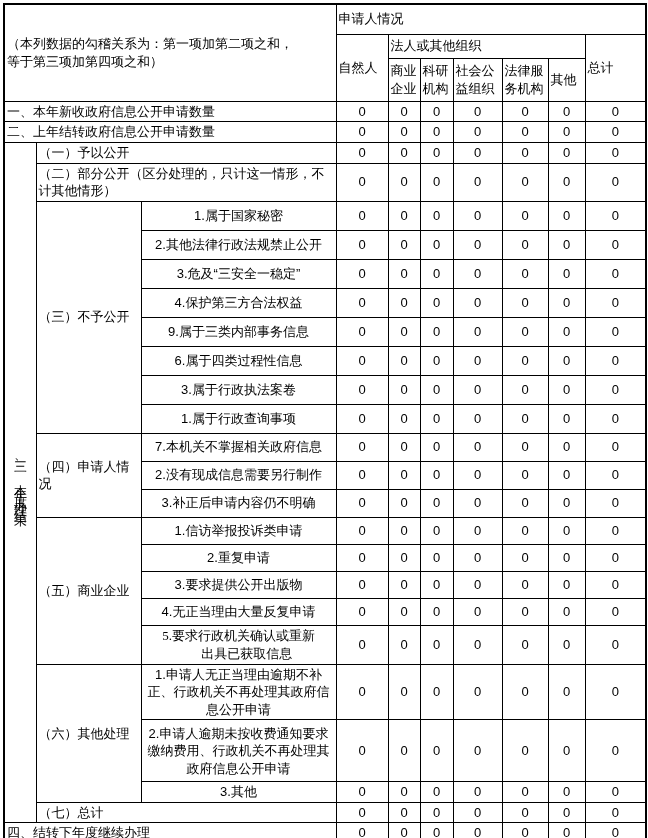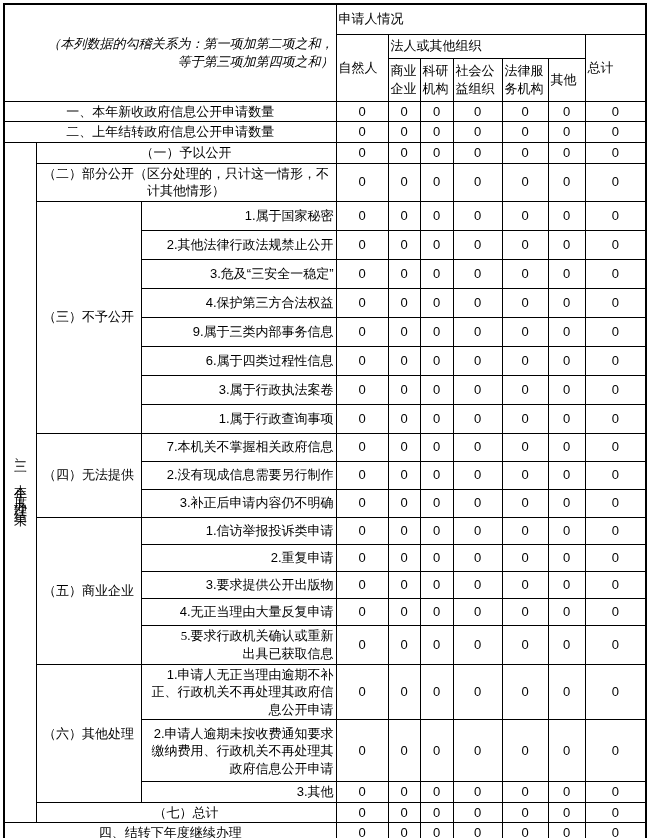--- a/index.html
+++ b/index.html
@@ -24,35 +24,34 @@
   table.report td {
     border: 1px solid #000000;
     font-size: 13px;
     line-height: 1.35;
     padding: 1px 2px;
     vertical-align: middle;
     overflow: hidden;
   }
   
   td.note {
-    text-align: right;
-    font-style: italic;
+    text-align: left;
     white-space: pre-line;
     font-size: 13px;
     line-height: 1.9;
     padding: 2px 6px;
   }
   td.hcell {
     word-break: break-all;
     padding: 1px 1px;
   }
   
-  td.rowlabel   { text-align: center; padding-left: 5px; }
-  td.seclabel   { text-align: center; padding-left: 5px; }
-  td.sublabel   { text-align: right; padding-left: 3px; word-break: break-all; }
+  td.rowlabel   { text-align: left; padding-left: 5px; }
+  td.seclabel   { text-align: left; padding-left: 5px; }
+  td.sublabel   { text-align: center; padding-left: 3px; word-break: break-all; }
   td.prewrap    { white-space: pre-line; font-family: Liberation Serif, serif; }
   td.num        { text-align: center; padding: 0; }
   
   td.vertical {
     text-align: center;
     vertical-align: middle;
     padding: 0;
   }
   td.vertical span {
     writing-mode: vertical-rl;
@@ -232,21 +231,21 @@
     <td class="num">0</td>
           <td class="num">0</td>
           <td class="num">0</td>
           <td class="num">0</td>
           <td class="num">0</td>
           <td class="num">0</td>
           <td class="num">0</td>
         </tr>
 
     <tr class="h28">
-      <td rowspan="3" class="seclabel">（四）无法提供</td>
+      <td rowspan="3" class="seclabel">（四）申请人情况</td>
       <td class="sublabel">7.本机关不掌握相关政府信息</td>
     <td class="num">0</td>
           <td class="num">0</td>
           <td class="num">0</td>
           <td class="num">0</td>
           <td class="num">0</td>
           <td class="num">0</td>
           <td class="num">0</td>
         </tr>
     <tr class="h28">

